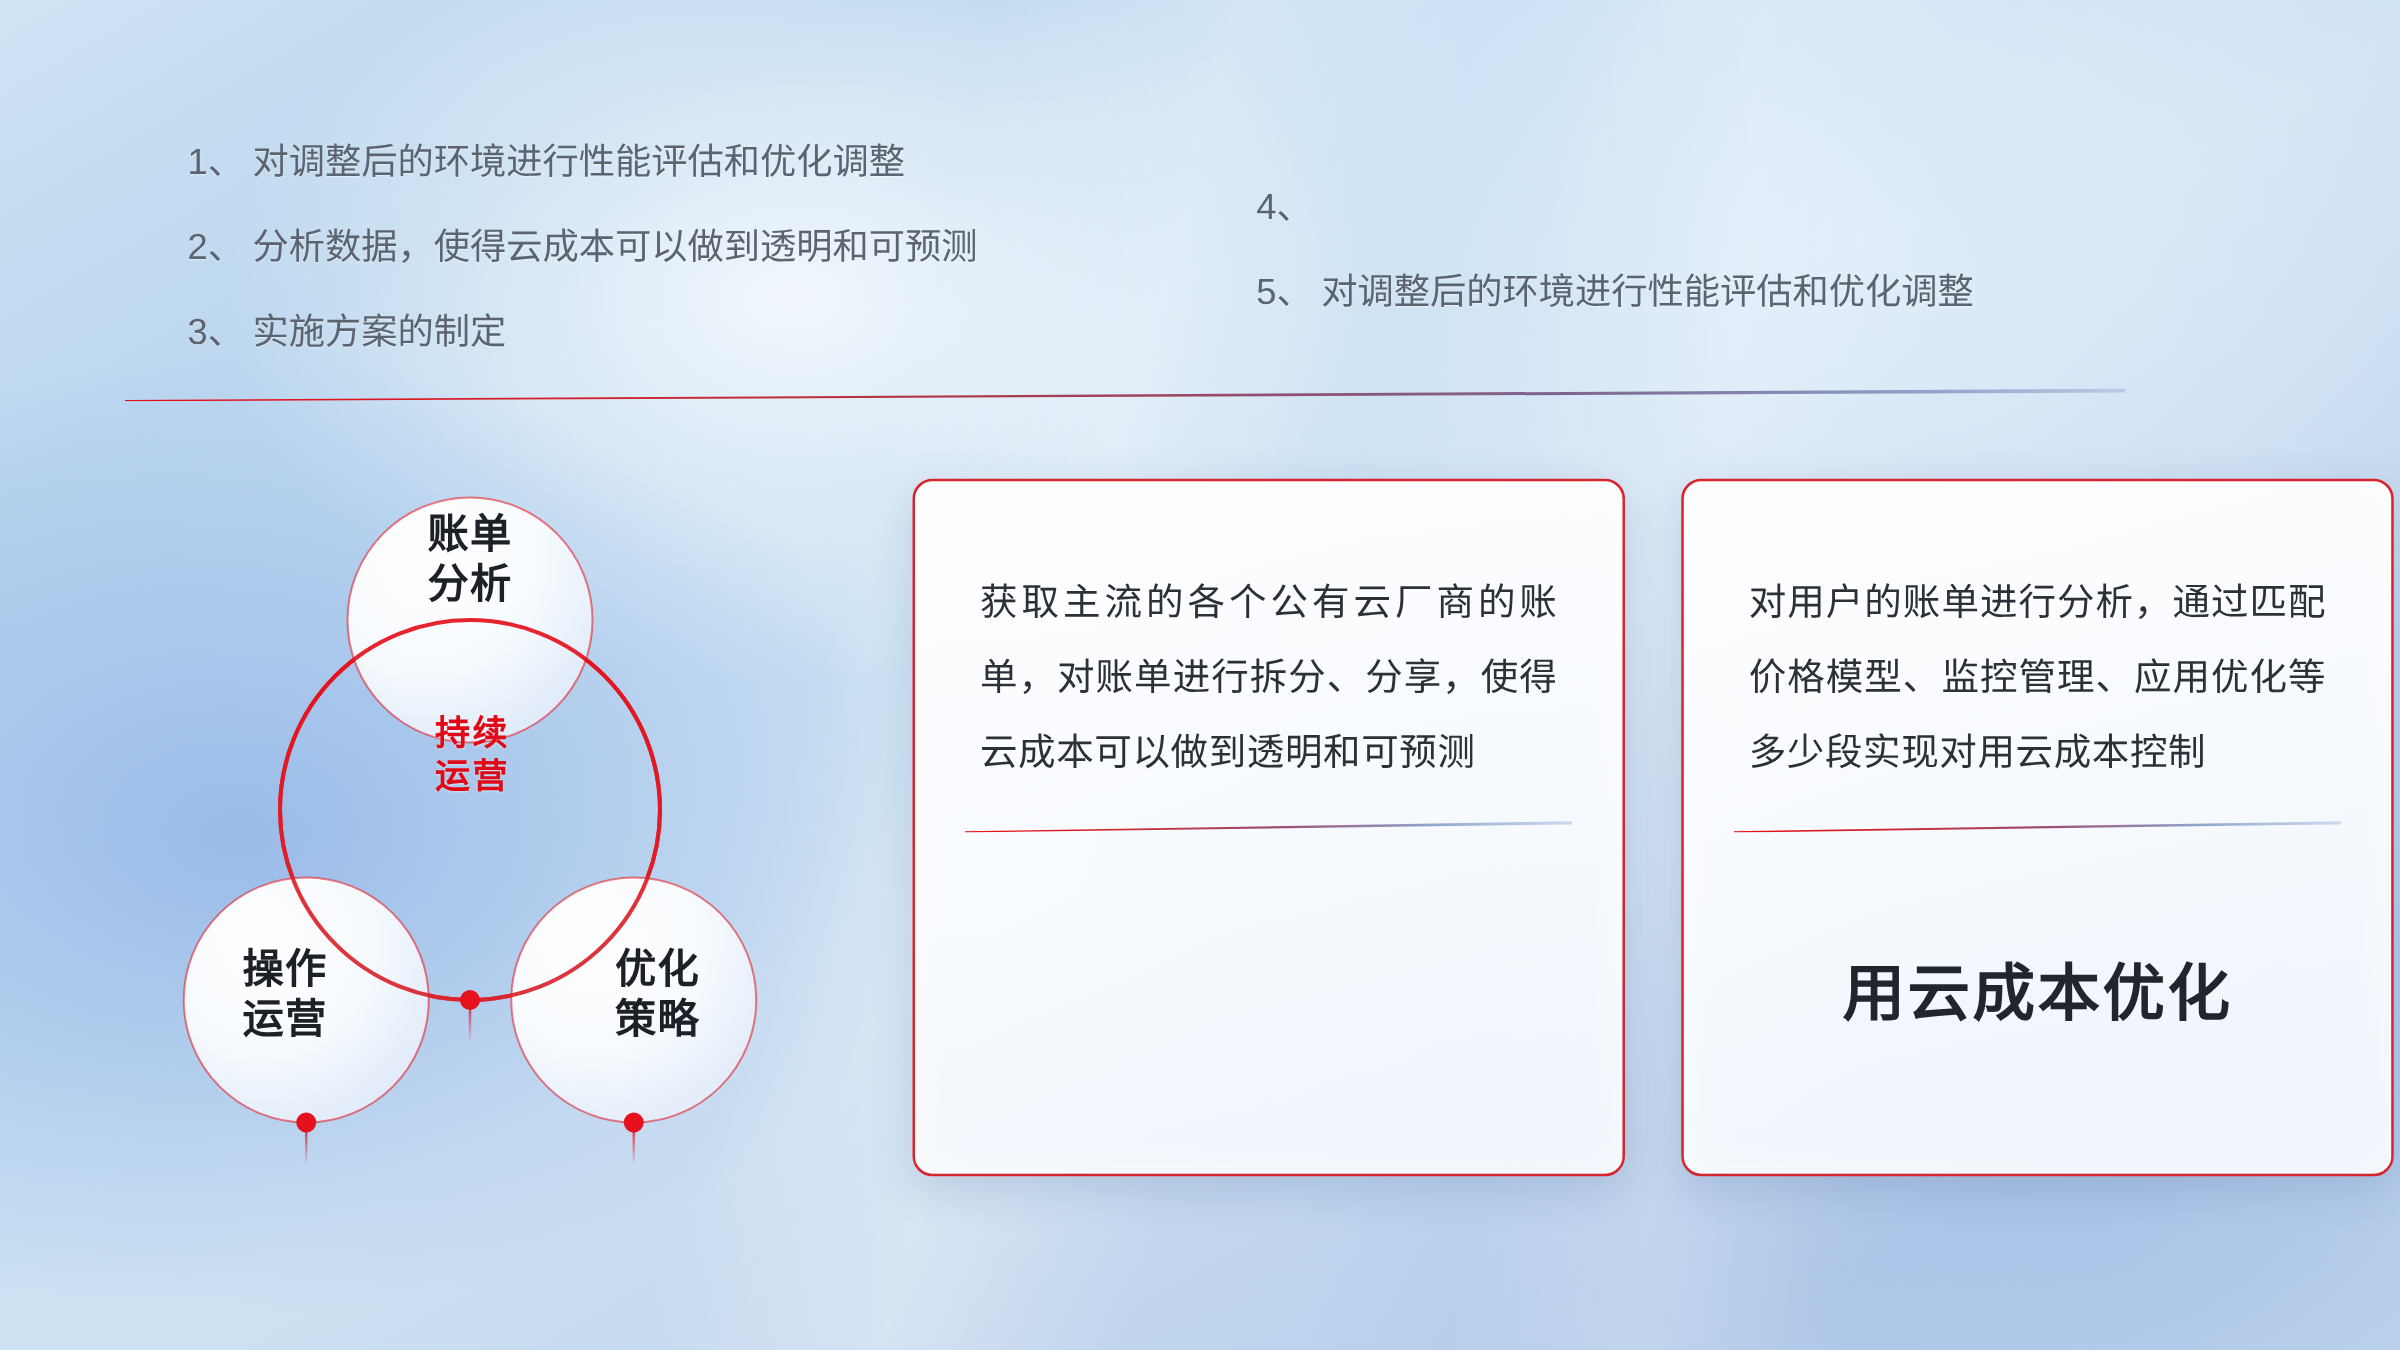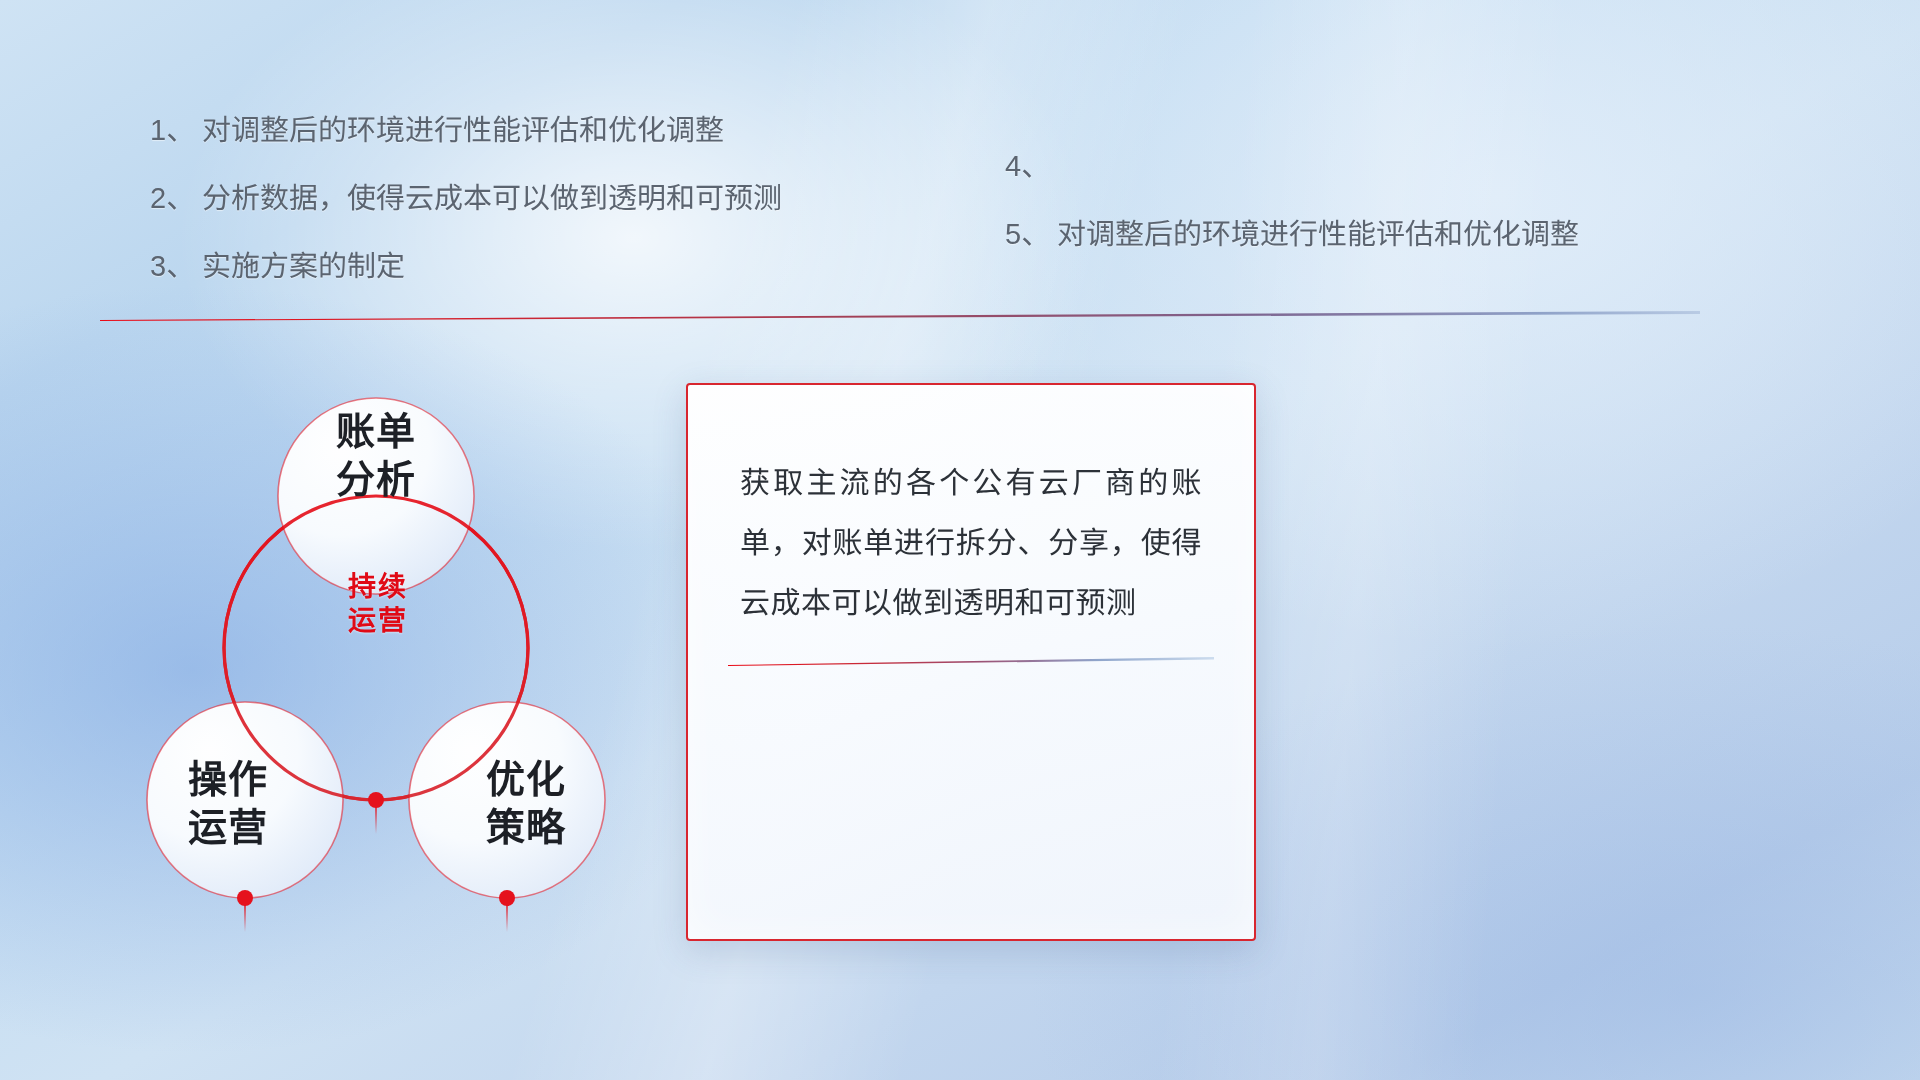--- a/index.html
+++ b/index.html
@@ -86,21 +86,21 @@
   .venn-label {
     position: absolute;
     text-align: center;
     font-weight: bold;
     line-height: 1.22;
     white-space: pre-line;
     pointer-events: none;
   }
   .venn-label.node {
     color: #1d2026;
-    font-size: 39px;
+    font-size: 33px;
     letter-spacing: 1px;
     font-family: Liberation Serif, serif;
   }
   .venn-label.center {
     color: #e00a16;
     font-size: 28px;
     letter-spacing: 2px;
     text-shadow: 0 1px 2px rgba(255,255,255,0.45);
   }
   #label-top    { left: 196px; top: 60px;  width: 180px; }
@@ -108,28 +108,29 @@
   #label-right  { left: 346px; top: 408px; width: 180px; text-align: center; }
   #label-center { left: 188px; top: 222px; width: 200px; }
 
   
   .card {
     position: absolute;
     top: 383px;
     width: 570px;
     height: 558px;
     border: 2px solid #d8262f;
-    border-radius: 4px;
+    border-radius: 16px;
     background:
       linear-gradient(168deg, rgba(255,255,255,0.97) 0%, rgba(250,252,255,0.95) 45%, rgba(243,247,253,0.93) 100%);
     box-shadow: 0 10px 34px rgba(60,90,140,0.18), inset 0 0 40px rgba(255,255,255,0.6);
     z-index: 6;
     box-sizing: border-box;
     display: flex;
     flex-direction: column;
+    margin-left: 44px;
   }
   #card-1 { left: 686px; }
   #card-2 { left: 1301px; }
 
   .card-body {
     padding: 68px 52px 0 52px;
     flex: 0 0 auto;
   }
   .card-desc {
     font-size: 30px;
@@ -261,14 +262,32 @@
           <stop offset="24%" stop-color="#cf2530"></stop>
           <stop offset="52%" stop-color="#9b5174"></stop>
           <stop offset="76%" stop-color="#8fa5cb"></stop>
           <stop offset="100%" stop-color="#ccdcee"></stop>
         </linearGradient>
       </defs>
       <path d="M0,10 L490,2 L490,4.5 L0,11 Z" fill="url(#divGradCard1)"></path>
     </svg>
   </div>
 
+  <div class="card" id="card-2">
+    <div class="card-body">
+      <div class="card-desc">对用户的账单进行分析，通过匹配价格模型、监控管理、应用优化等多少段实现对用云成本控制</div>
+    </div>
+    <svg class="card-divider" viewBox="0 0 490 11" preserveAspectRatio="none">
+      <defs>
+        <linearGradient id="divGradCard2" x1="0" y1="0" x2="1" y2="0">
+          <stop offset="0%" stop-color="#ea0a16"></stop>
+          <stop offset="24%" stop-color="#cf2530"></stop>
+          <stop offset="52%" stop-color="#9b5174"></stop>
+          <stop offset="76%" stop-color="#8fa5cb"></stop>
+          <stop offset="100%" stop-color="#ccdcee"></stop>
+        </linearGradient>
+      </defs>
+      <path d="M0,10 L490,2 L490,4.5 L0,11 Z" fill="url(#divGradCard2)"></path>
+    </svg>
+    <div class="card-title">用云成本优化</div>
+  </div>
 
 </div>
 
 </body></html>

